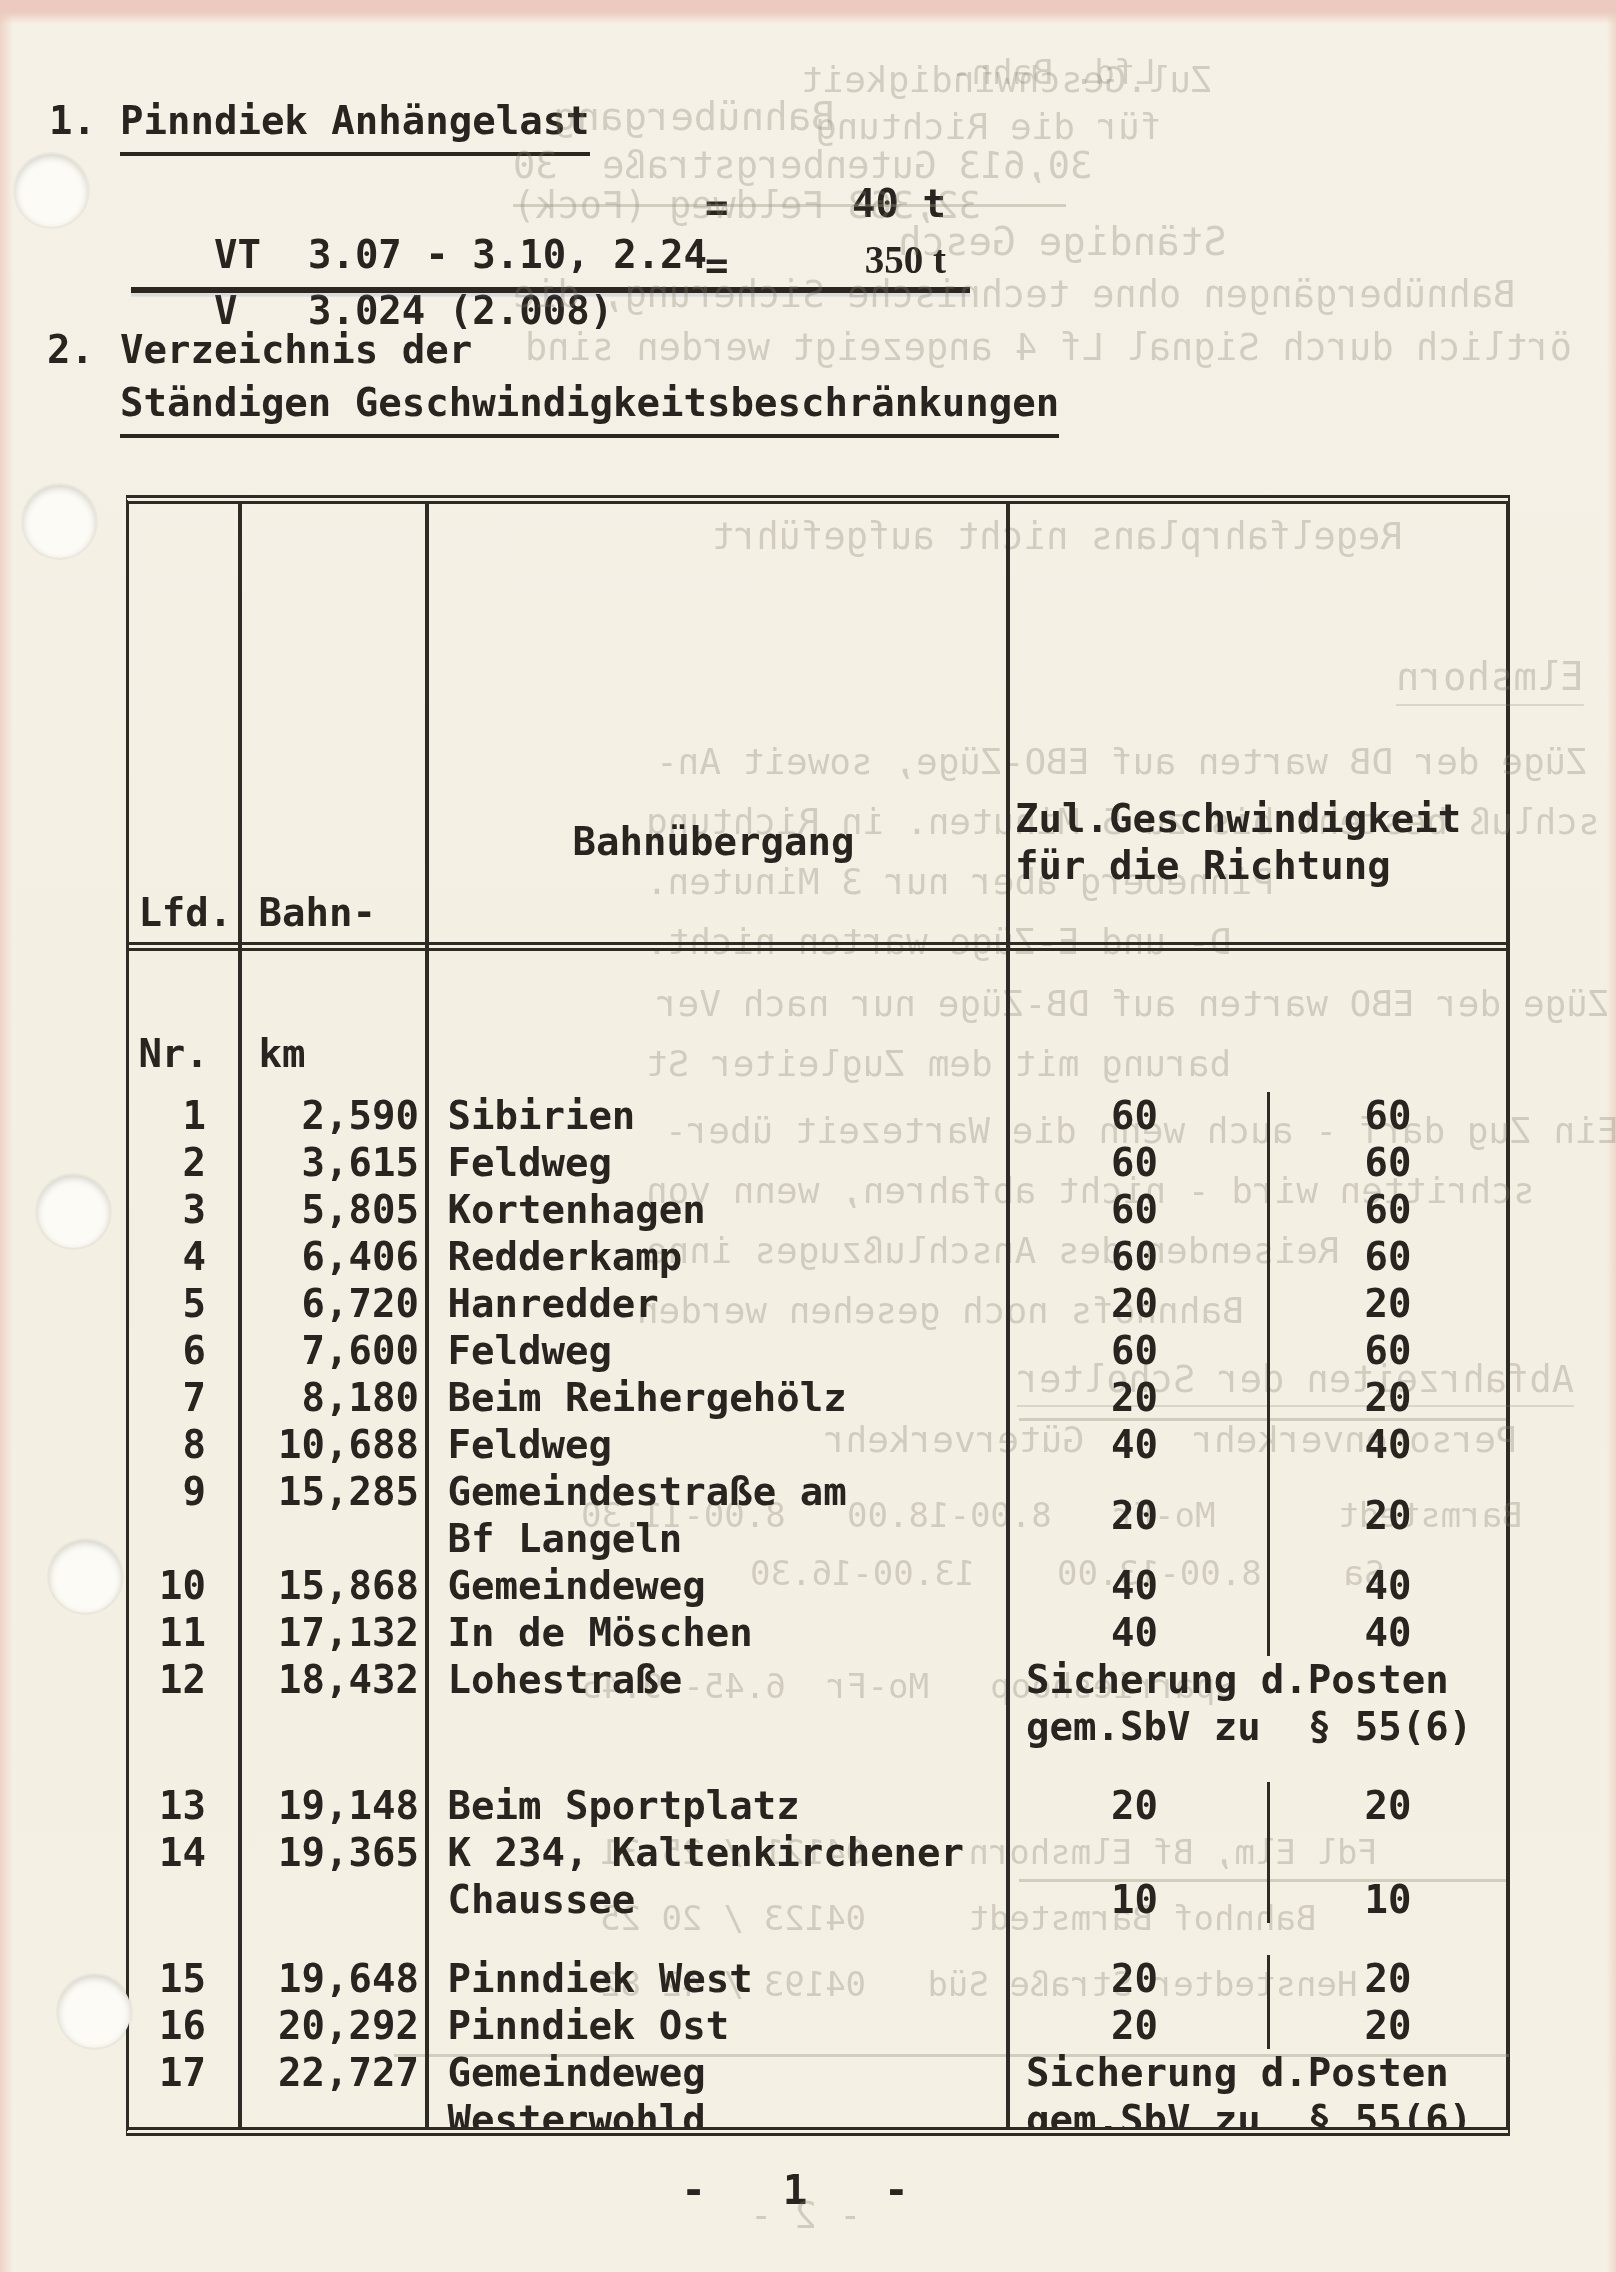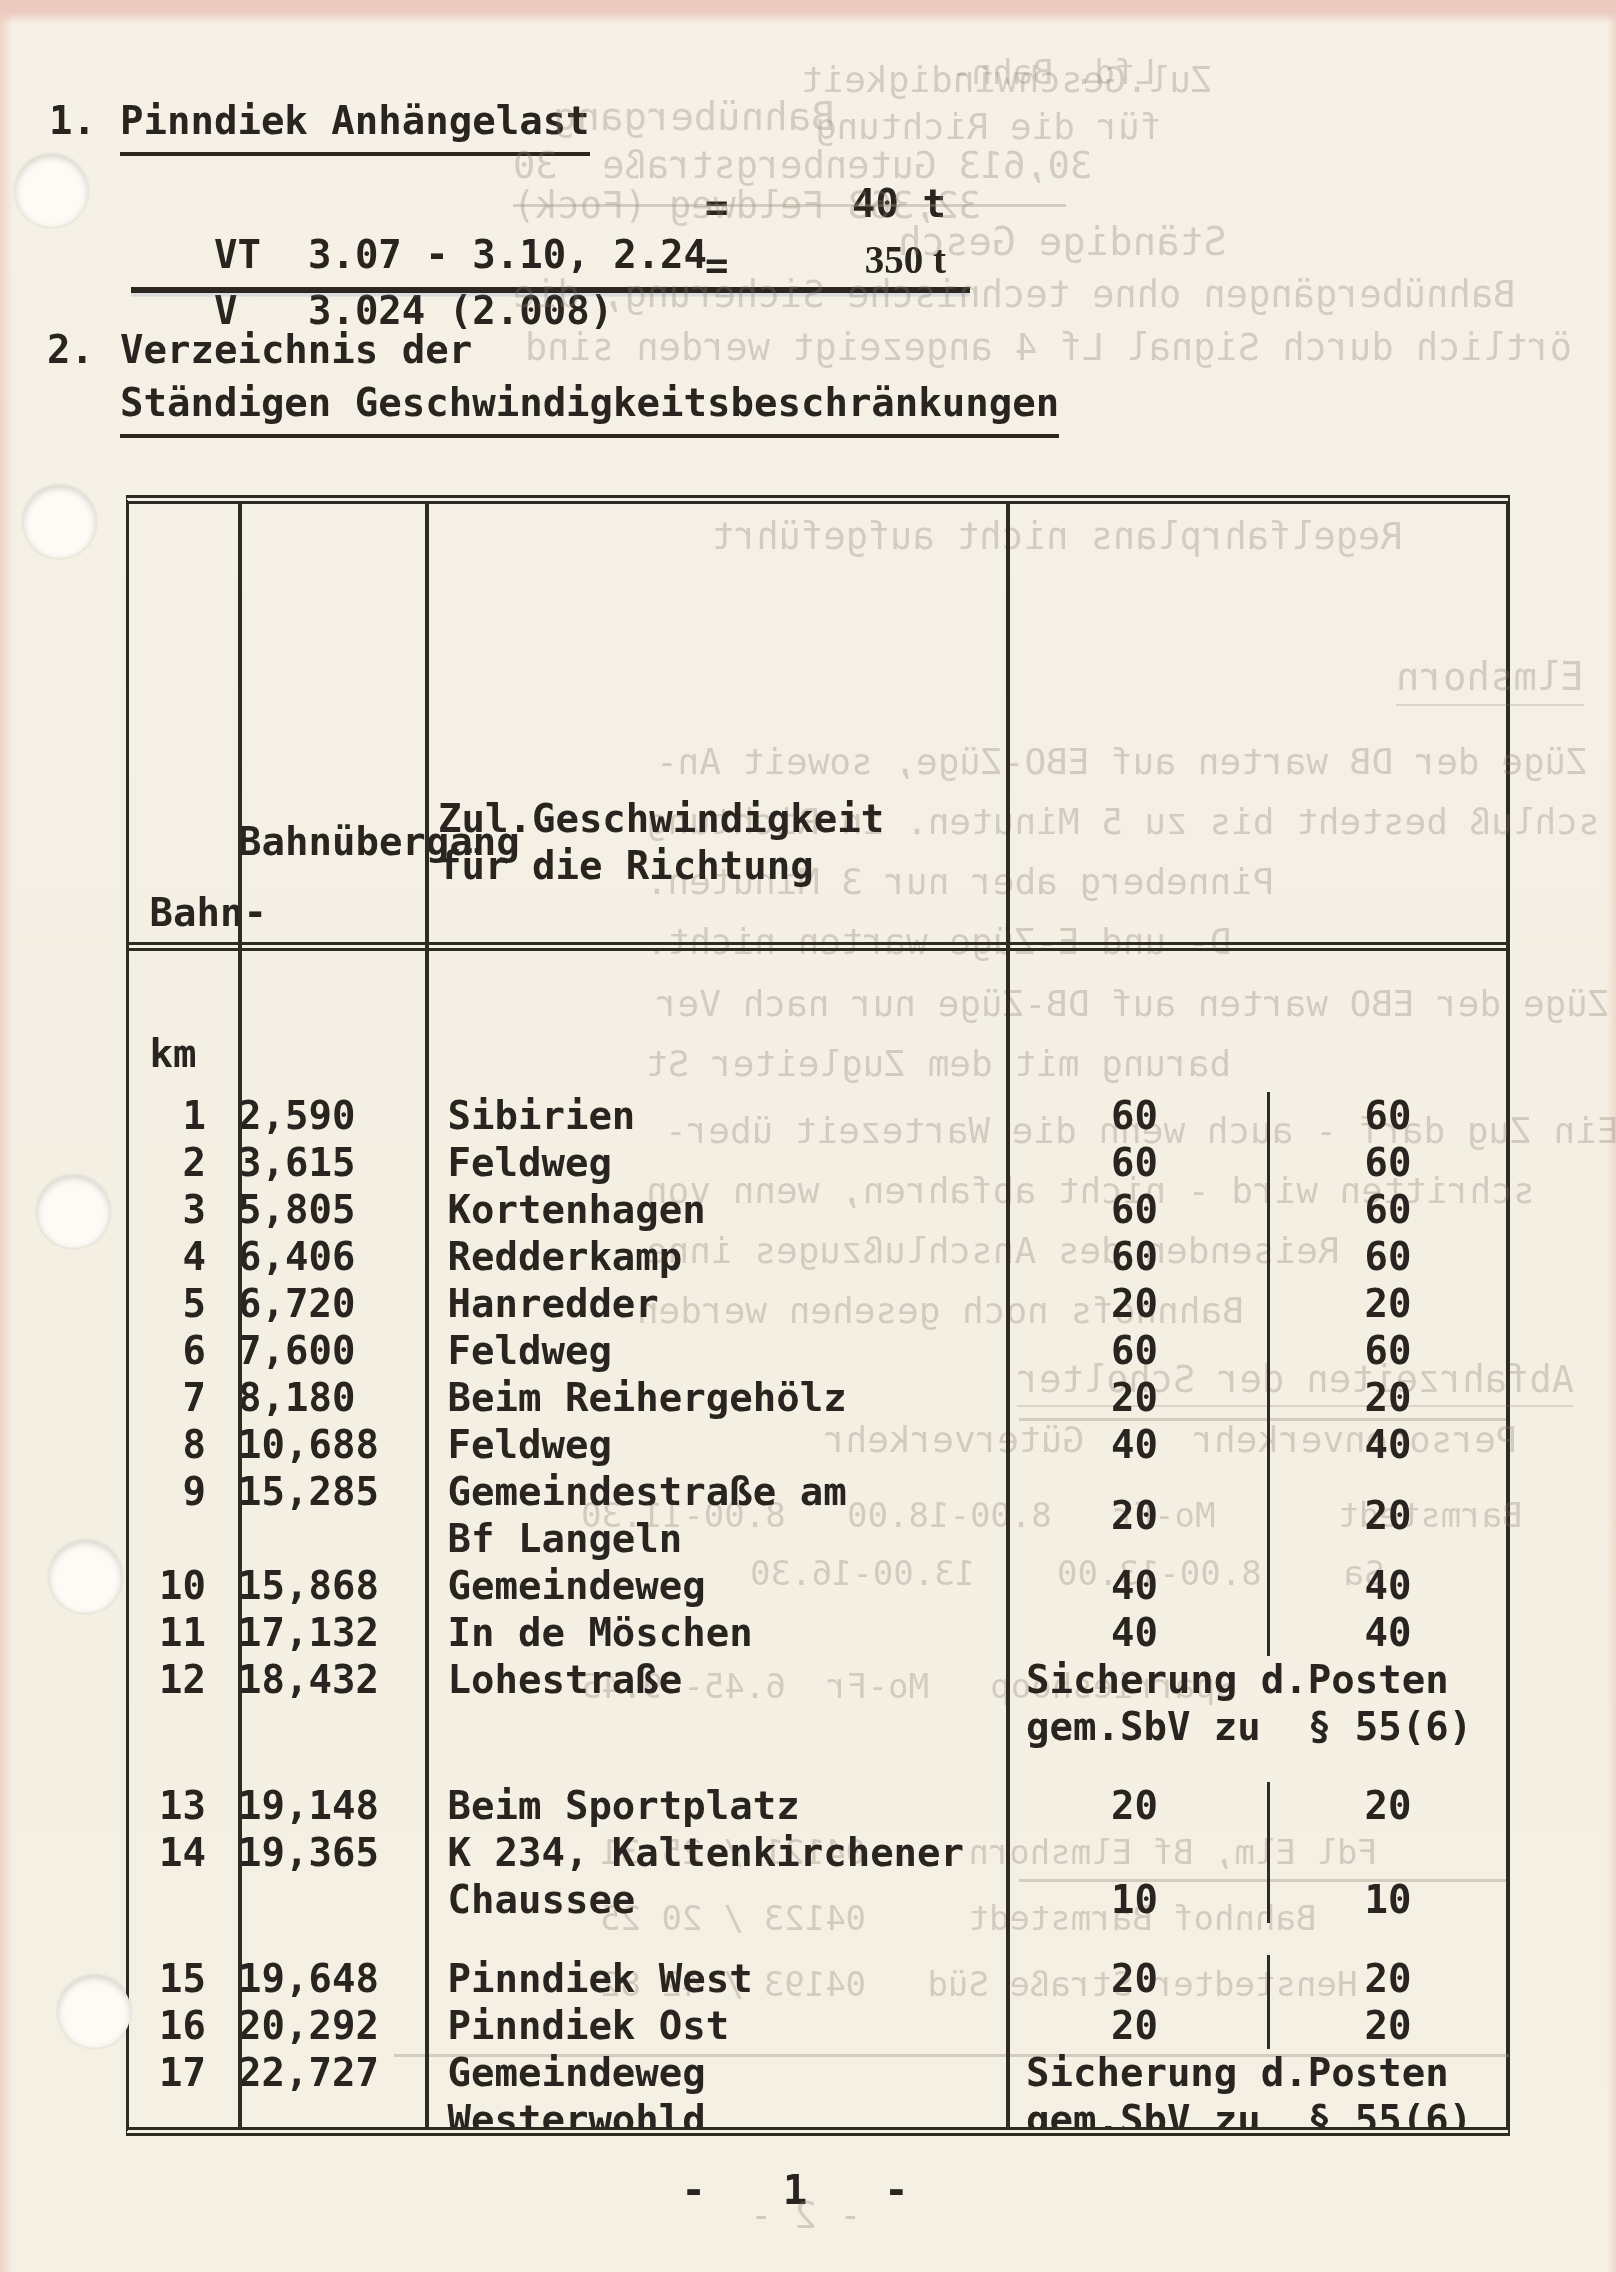--- a/index.html
+++ b/index.html
@@ -26,21 +26,21 @@
   .hc2{padding-left:20.6px;}
   .hc3{text-align:center;padding-top:32px !important;}
   .hc4{display:flex;flex-direction:column;padding-left:13px;}
   .dirs{display:grid;grid-template-columns:268px 1fr;margin-left:-13px;margin-top:auto;}
   .dirs .hd1{border-right:3.7px solid #2e2a24;text-align:center;}
   .dirs .hd2{text-align:center;}
   .tbody{position:relative;z-index:2;}
   .trow{display:grid;grid-template-columns:109px 187px 577px 1fr;}
   .trow .c{box-sizing:border-box;}
   .c1{text-align:right;padding-right:32px;}
-  .c2{text-align:left;padding-right:31px;}
+  .c2{text-align:right;padding-right:6px;}
   .c3{padding-left:22.5px;}
   .c4{display:grid;grid-template-columns:268px 1fr;align-items:center;}
   .vbottom .c4{align-items:end;}
   .c4 .s1{text-align:center;border-right:3.7px solid #2e2a24;height:100%;display:flex;align-items:center;justify-content:center;}
   .c4 .s2{text-align:center;}
   .vbottom .c4 .s1,.vbottom .c4{align-items:flex-end;}
   .noterow .c4{display:block;}
   .note{padding-left:24px;white-space:pre;}
   .rgap{width:100%;}
   
@@ -84,20 +84,24 @@
   <div class="abs txt" style="left:47px;top:326px;">2.</div>
   <div class="abs txt" style="left:120px;top:326px;">Verzeichnis der</div>
   <div class="abs txt underl" style="left:120px;top:379px;">Ständigen Geschwindigkeitsbeschränkungen</div>
 
   <div class="tbl txt">
     <div class="vline" style="left:109px;"></div>
     <div class="vline" style="left:296px;"></div>
     <div class="vline" style="left:877px;"></div>
 
     <div class="hdr">
+      <div class="hc hc1">
+        <div>Lfd.</div>
+        <div>Nr.</div>
+      </div>
       <div class="hc hc2">
         <div>Bahn-</div>
         <div>km</div>
       </div>
       <div class="hc hc3">Bahnübergang</div>
       <div class="hc hc4">
         <div>Zul.Geschwindigkeit</div>
         <div>für die Richtung</div>
       </div>
     </div>

